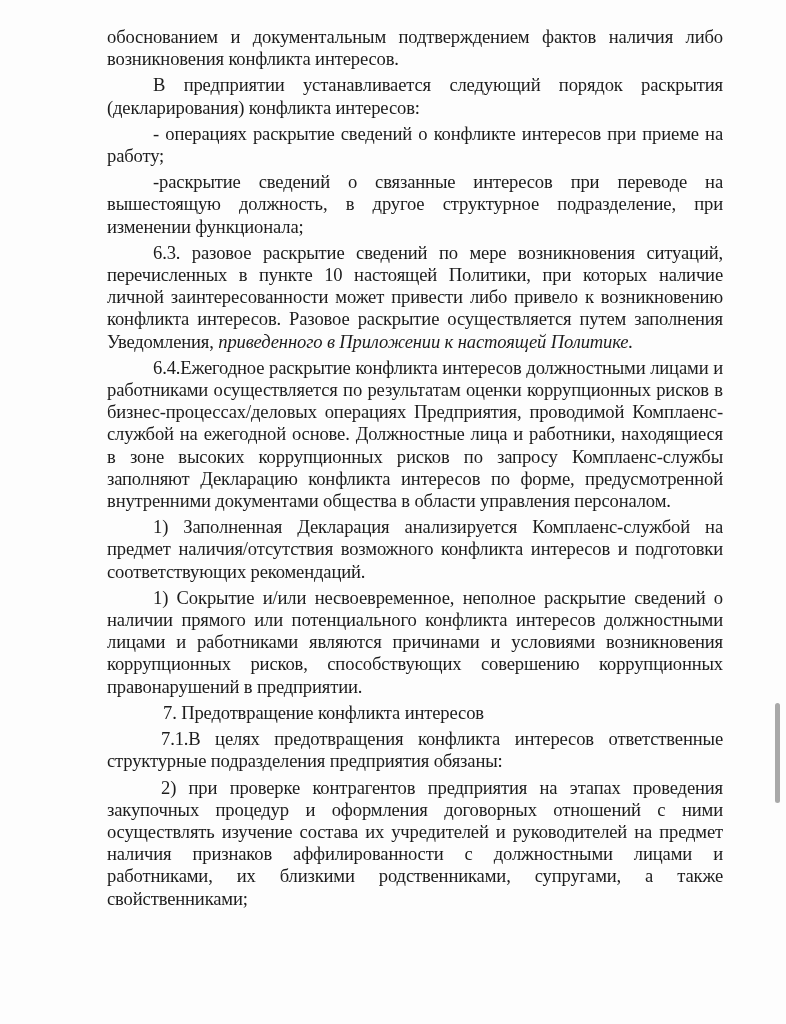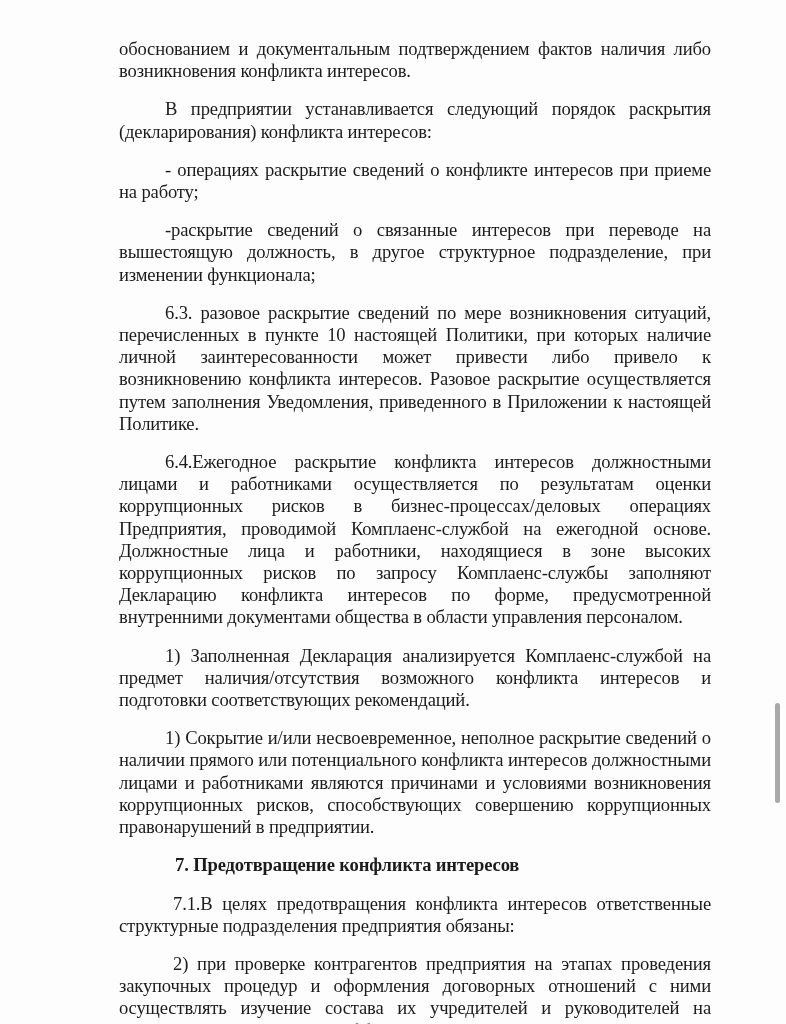--- a/index.html
+++ b/index.html
@@ -13,25 +13,25 @@
   .page {
     position: absolute; left: 0; top: 0; width: 786px; height: 1024px;
     background: #fdfdfd;
   }
   .text {
     position: absolute; left: 103px; top: 22px; width: 624px;
     font-size: 18.6px; line-height: 22.2px;
     text-align: justify;
     letter-spacing: -0.15px;
   }
-  .text p { margin: 16px; }
+  .text p { margin: 4px; }
   .indent { text-indent: 46px; }
   .indent-lg { text-indent: 54px; }
-  .heading { font-weight: bold; text-indent: 56px; }
-  .italic { }
+  .heading { font-weight: normal; text-indent: 56px; }
+  .italic { font-style: italic; }
   .scrollbar {
     position: absolute; right: 0; top: 0; width: 14px; height: 1024px;
   }
   .scroll-thumb {
     position: absolute; left: 3px; top: 703px; width: 5px; height: 100px;
     background: #a9a9a9; border-radius: 3px;
   }
 </style>
 </head>
 <body>

